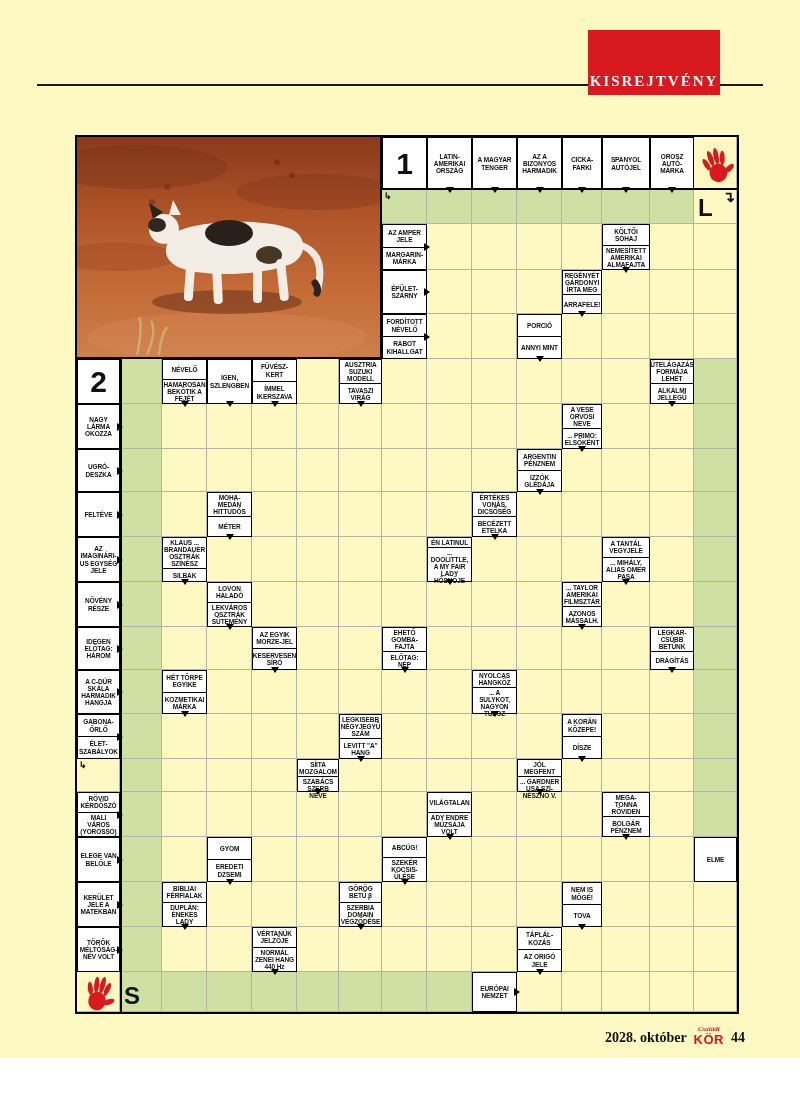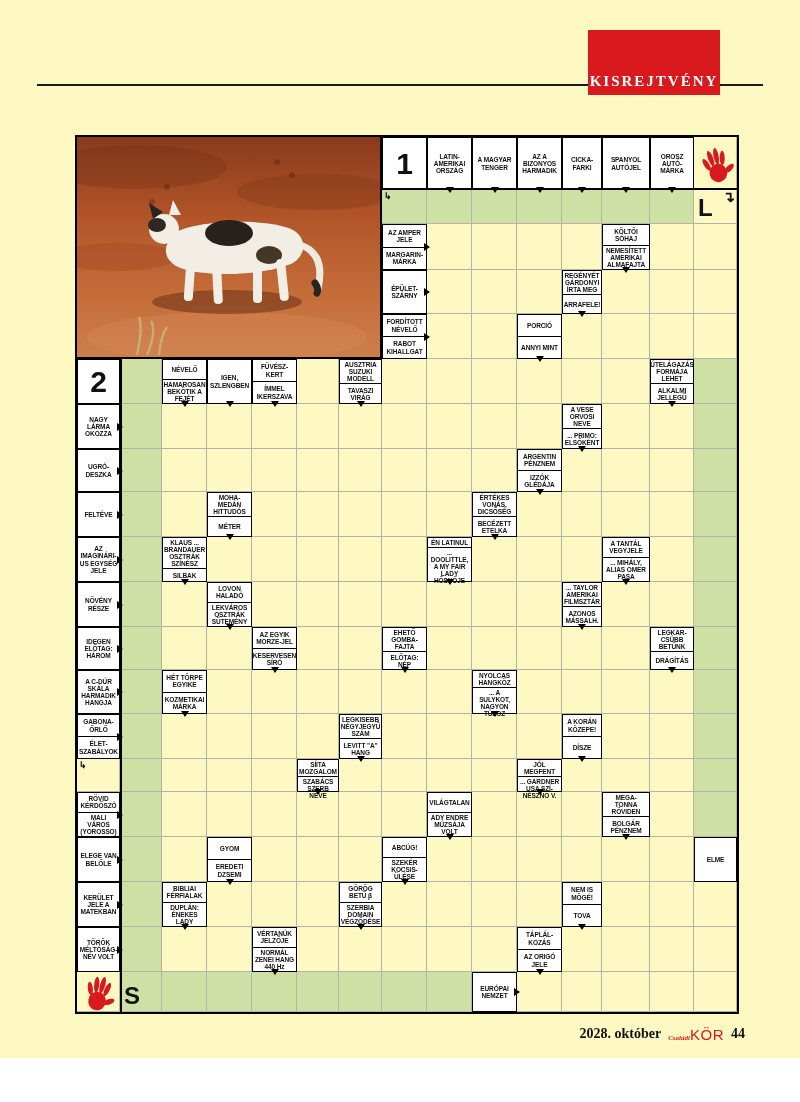--- a/index.html
+++ b/index.html
@@ -18,23 +18,23 @@
   .arr-r{position:absolute;top:50%;right:-8px;transform:translateY(-50%);width:0;height:0;border:4px solid transparent;border-left:6px solid #000;z-index:4;}
   .numbox{position:absolute;background:#fff;border:1.5px solid #000;box-sizing:border-box;display:flex;align-items:center;justify-content:center;font-size:30px;font-weight:bold;z-index:3;color:#111;}
   .letter{position:absolute;z-index:3;font-weight:bold;font-size:24px;color:#111;display:flex;align-items:flex-end;padding:2px 4px;box-sizing:border-box;}
   .letter .crv{position:absolute;top:-2px;right:2px;font-size:15px;font-weight:bold;}
   .hand{position:absolute;z-index:3;display:flex;align-items:center;justify-content:center;}
   .startarr{position:absolute;z-index:4;font-size:9px;font-weight:bold;color:#000;}
   #photo{position:absolute;left:0;top:0;width:305px;height:222px;z-index:2;border-right:2px solid #000;border-bottom:2px solid #000;box-sizing:border-box;}
   .hline{position:absolute;background:#000;z-index:4;}
   #footer{position:absolute;right:55px;top:1026px;display:flex;align-items:flex-end;gap:7px;}
   #footer .date{font-family:"Liberation Serif",serif;font-weight:bold;font-size:14px;color:#111;}
-  #footer .logo{display:flex;align-items:flex-end;line-height:1;color:#d8191e;}
+  #footer .logo{display:flex;flex-direction:column;align-items:center;line-height:1;color:#d8191e;}
   #footer .logo .l1{font-family:"Liberation Serif",serif;font-style:italic;font-size:7px;font-weight:bold;}
-  #footer .logo .l2{font-size:15px;font-weight:normal;letter-spacing:0.5px;}
+  #footer .logo .l2{font-size:13px;font-weight:bold;letter-spacing:0.5px;}
   #footer .page{font-family:"Liberation Serif",serif;font-weight:bold;font-size:14px;color:#111;}
 </style>
 </head>
 <body>
 
 <div id="page">
   <div id="toprule"></div>
   <div id="banner">
     <span class="t">KISREJTVÉNY</span>
   </div>

